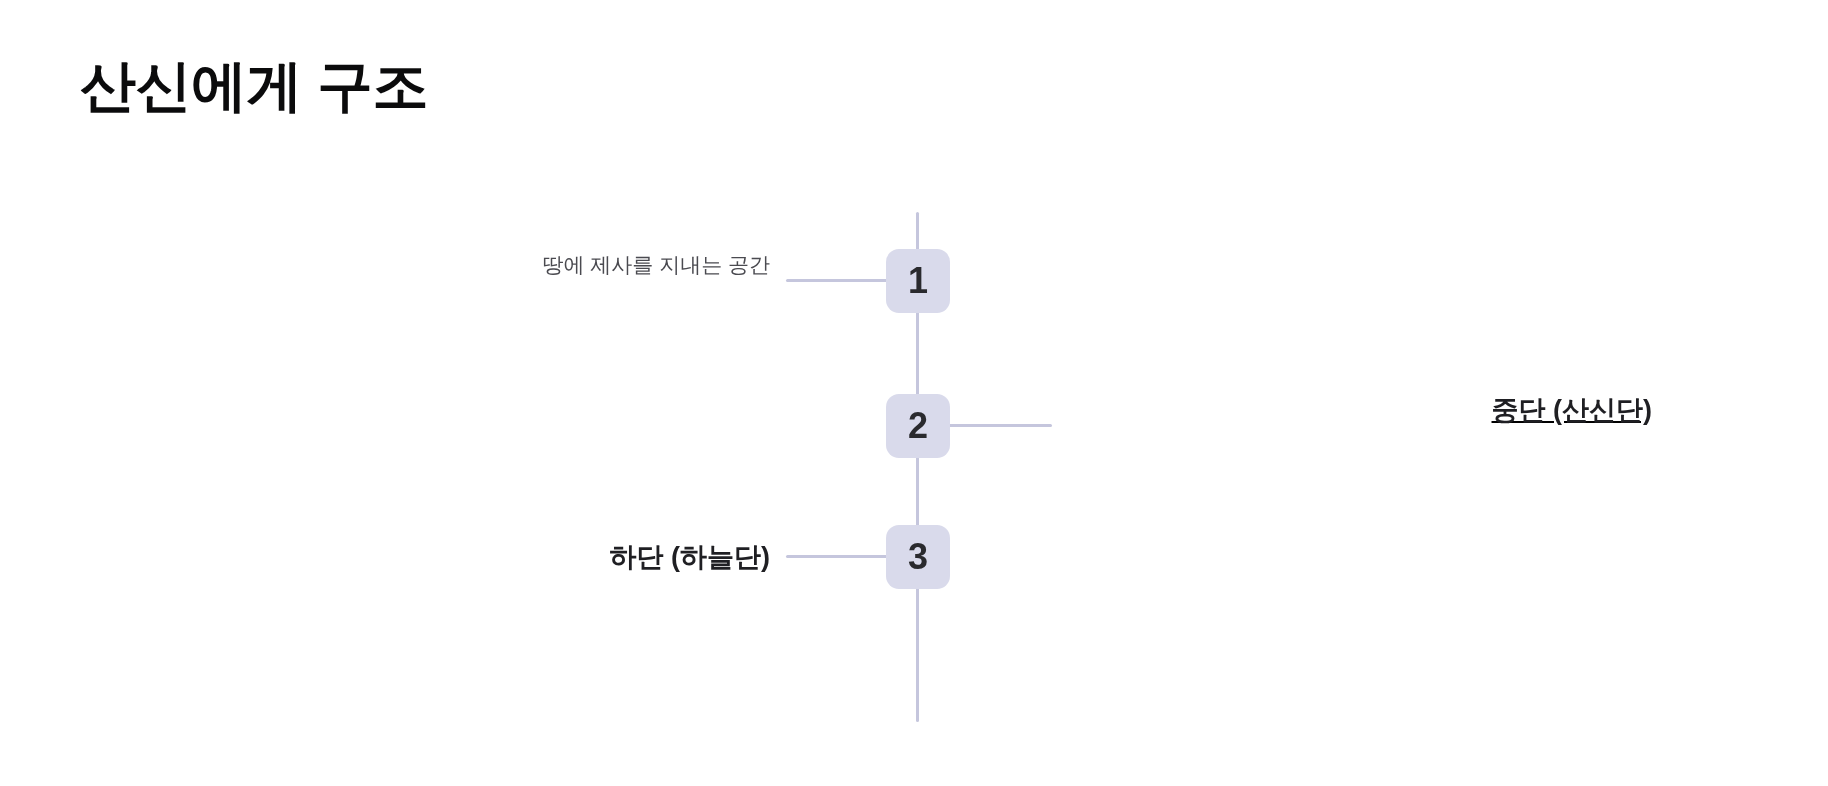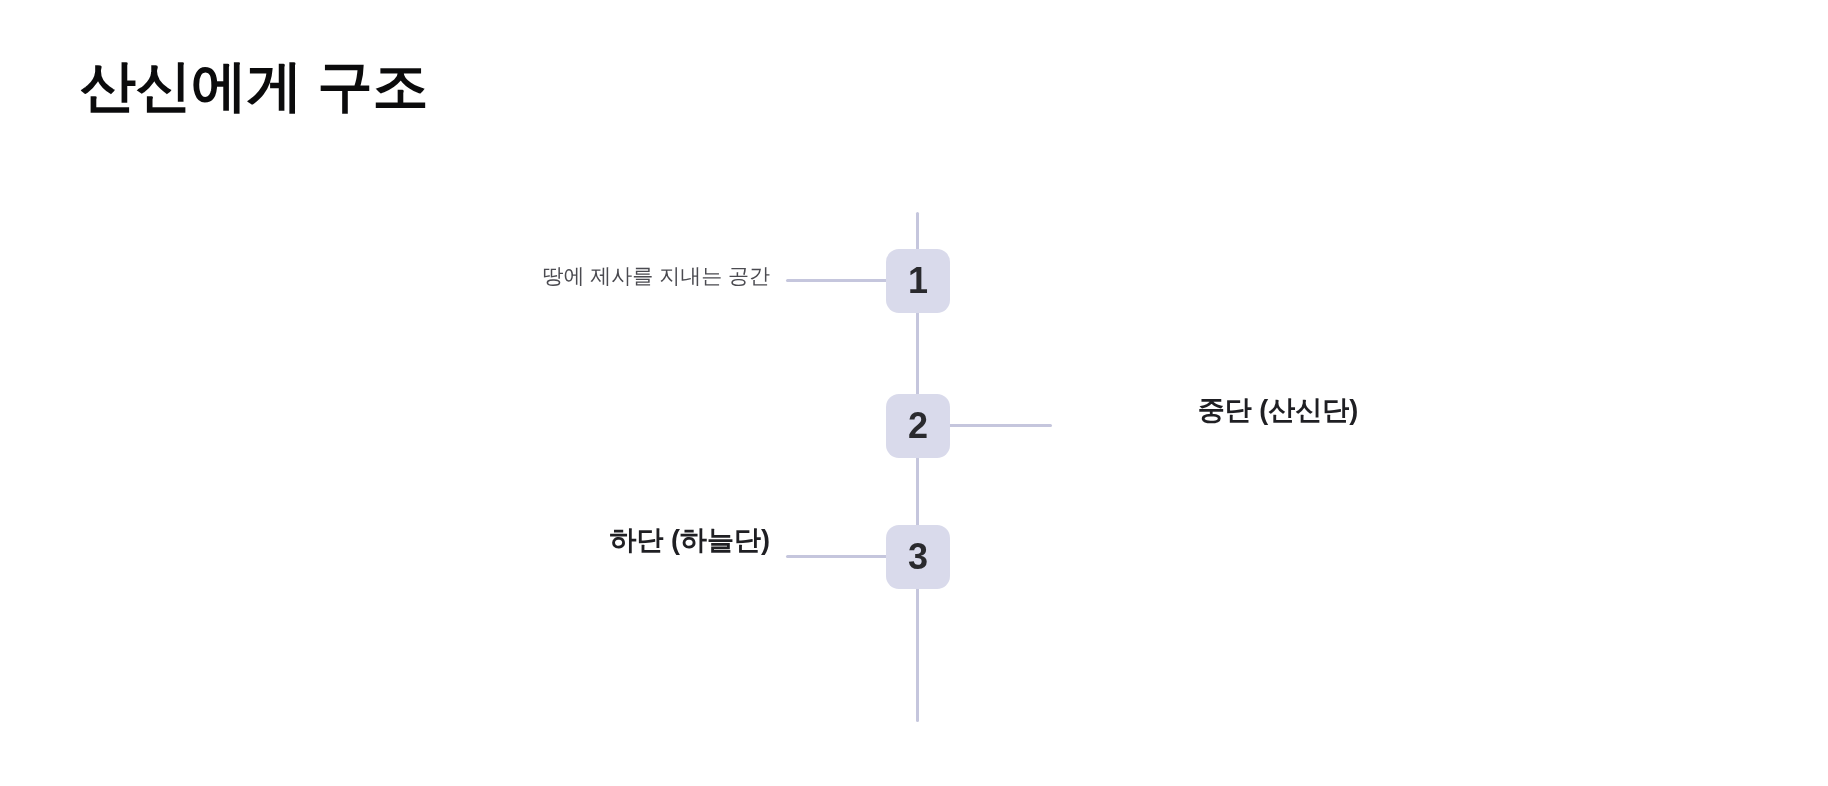--- a/index.html
+++ b/index.html
@@ -86,36 +86,37 @@
   
   .entry {
     position: absolute;
     width: 520px;
   }
   .entry.align-right {
     right: 1058px;   
     text-align: right;
   }
   .entry.align-left {
-    left: 1018px;
-    text-align: center;
+    left: 1132px;
+    text-align: right;
+    text-decoration: underline;
   }
   .entry-1 { top: 249px; }
   .entry-2 { top: 394px; }
-  .entry-3 { top: 524px; }
+  .entry-3 { top: 541px; }
 
   .entry-label {
     font-size: 27px;
     font-weight: 800;
     color: #1f1f23;
     line-height: 1.25;
     white-space: nowrap;
   }
   .entry-desc {
-    margin-top: 12px;
+    margin-top: 1px;
     font-size: 21px;
     font-weight: 400;
     color: #4a4a50;
     line-height: 1.4;
     white-space: nowrap;
   }
 </style>
 </head>
 <body>
 

